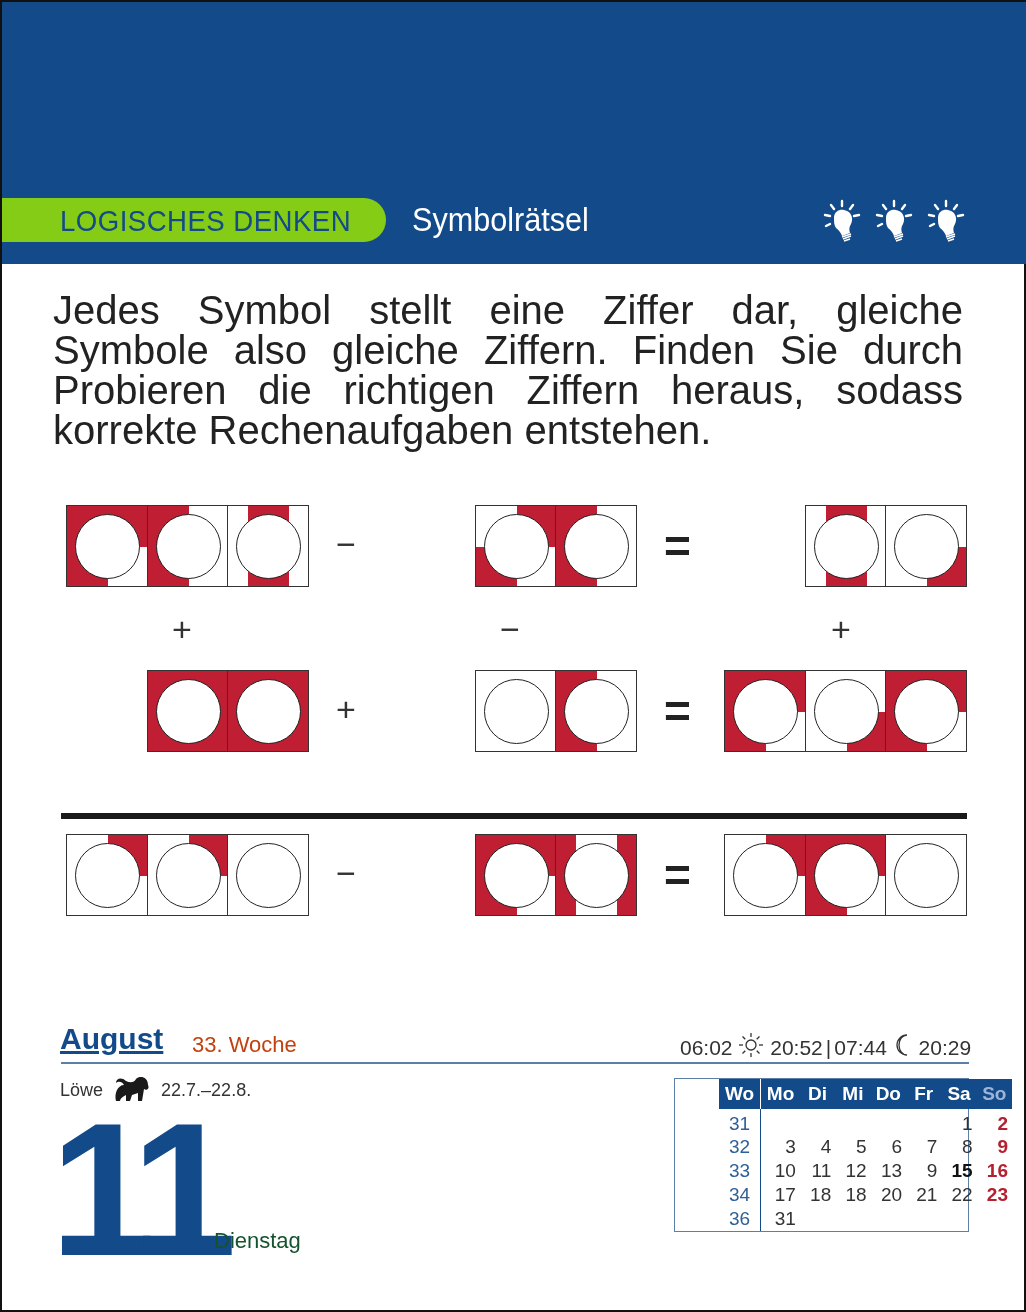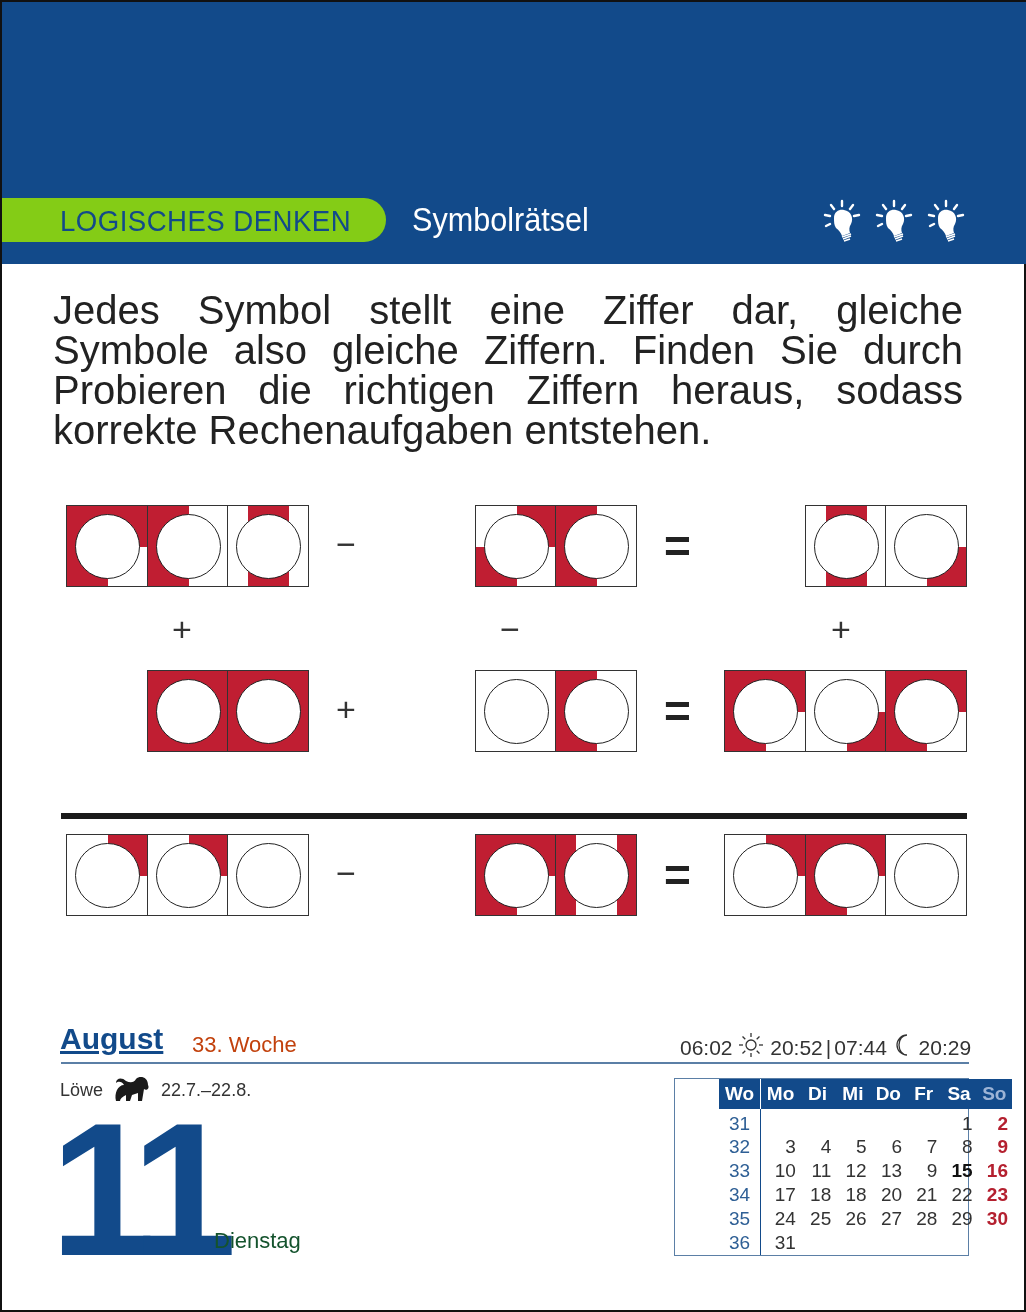--- a/index.html
+++ b/index.html
@@ -325,30 +325,20 @@
             <td class="wk">34</td>
             <td>17</td>
             <td>18</td>
             <td>18</td>
             <td>20</td>
             <td>21</td>
             <td>22</td>
             <td class="sun">23</td>
           </tr>
           <tr>
-            <td class="wk">35</td>
-            <td>24</td>
-            <td>25</td>
-            <td>26</td>
-            <td>27</td>
-            <td>28</td>
-            <td>29</td>
-            <td class="sun">30</td>
-          </tr>
-          <tr>
             <td class="wk">36</td>
             <td>31</td>
             <td></td>
             <td></td>
             <td></td>
             <td></td>
             <td></td>
             <td class="sun"></td>
           </tr>
         </tbody>

